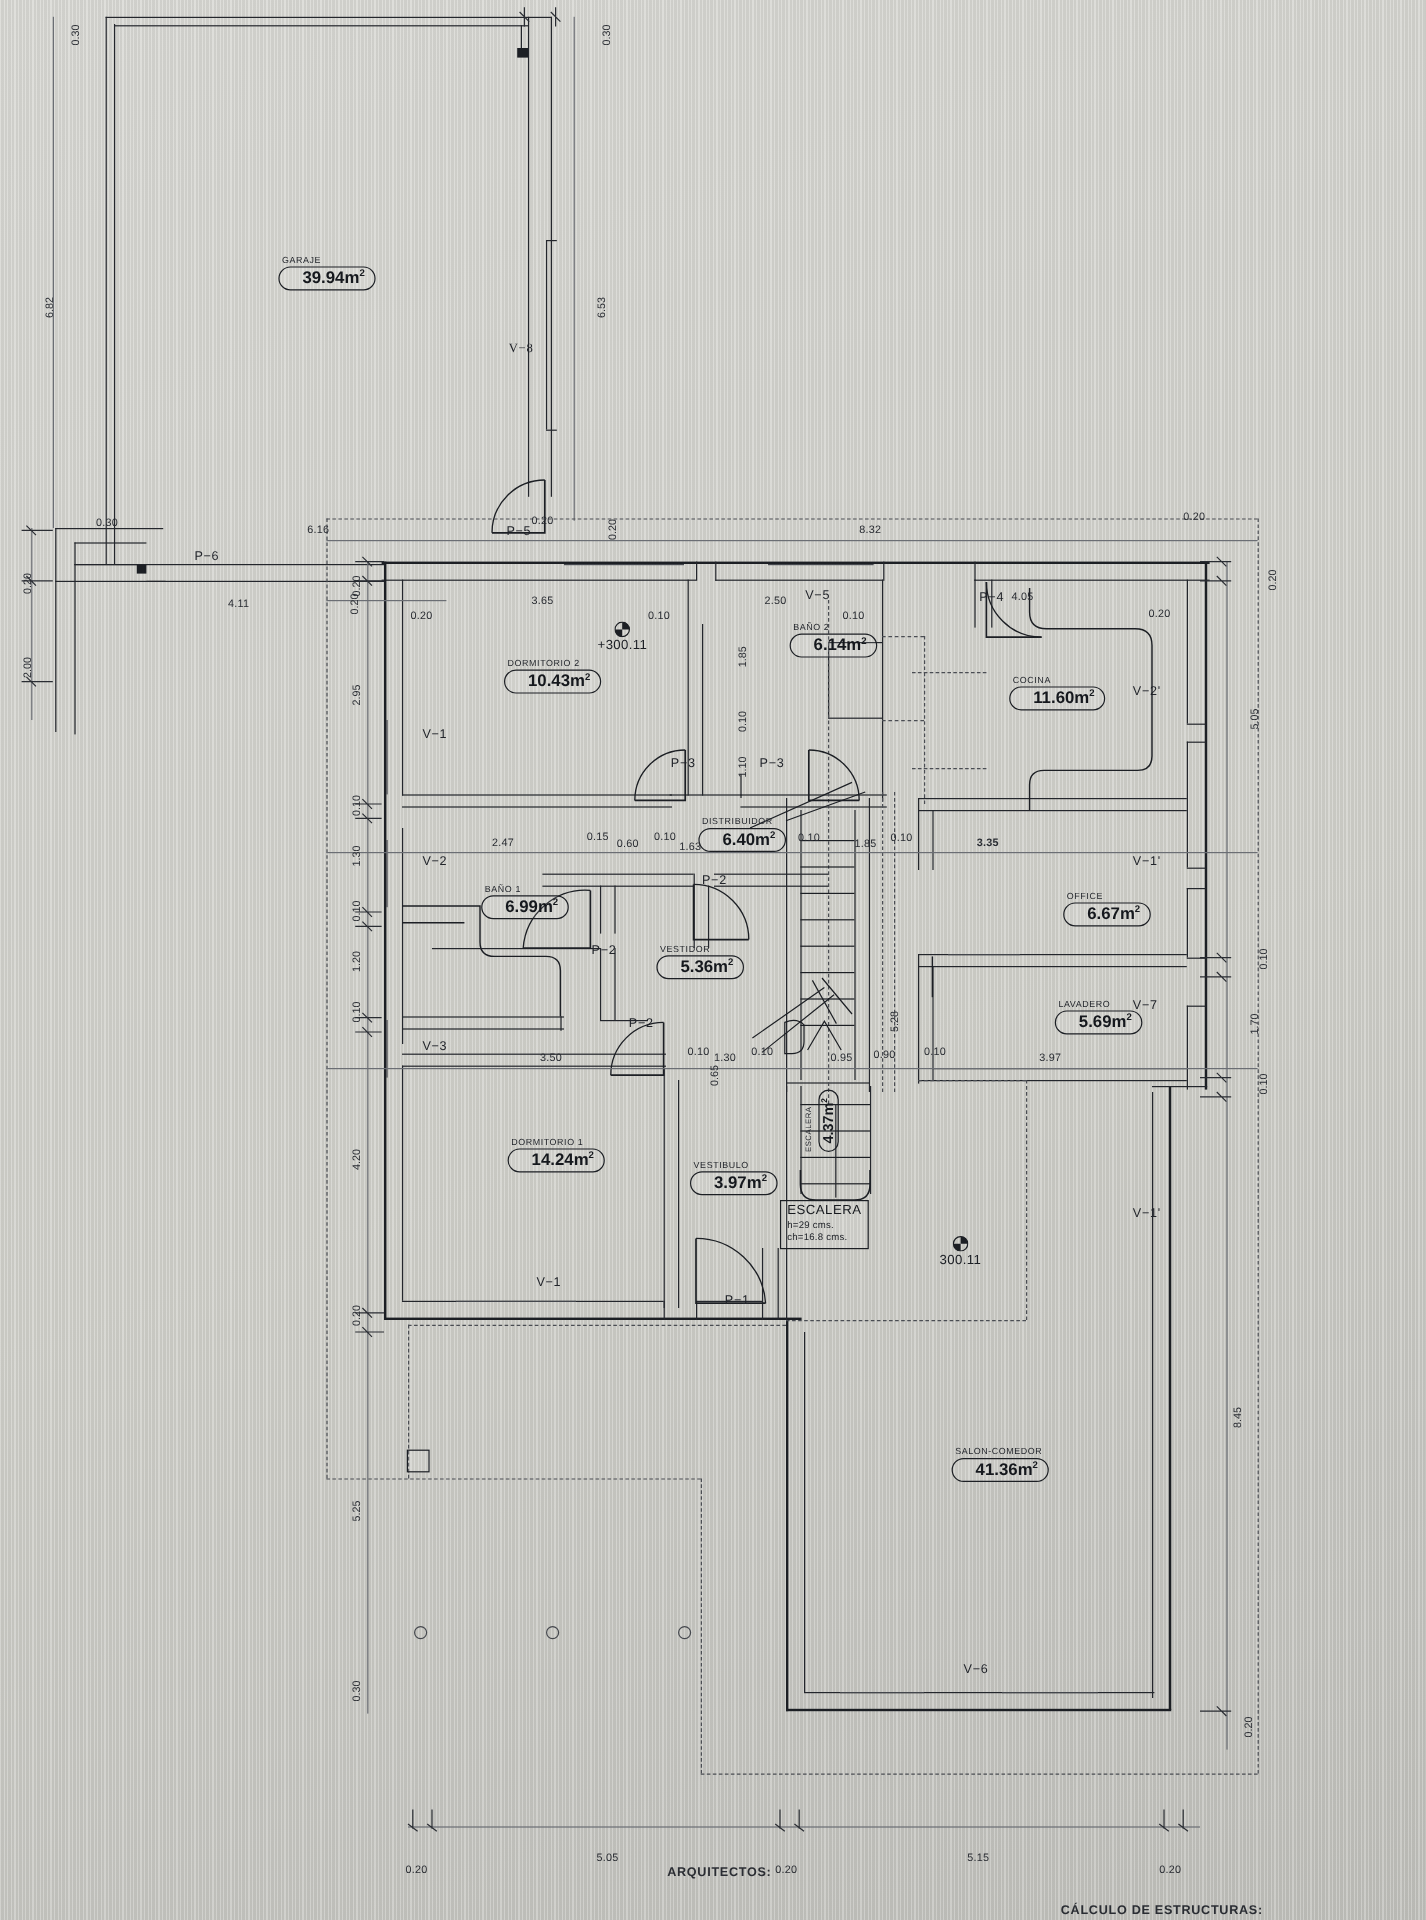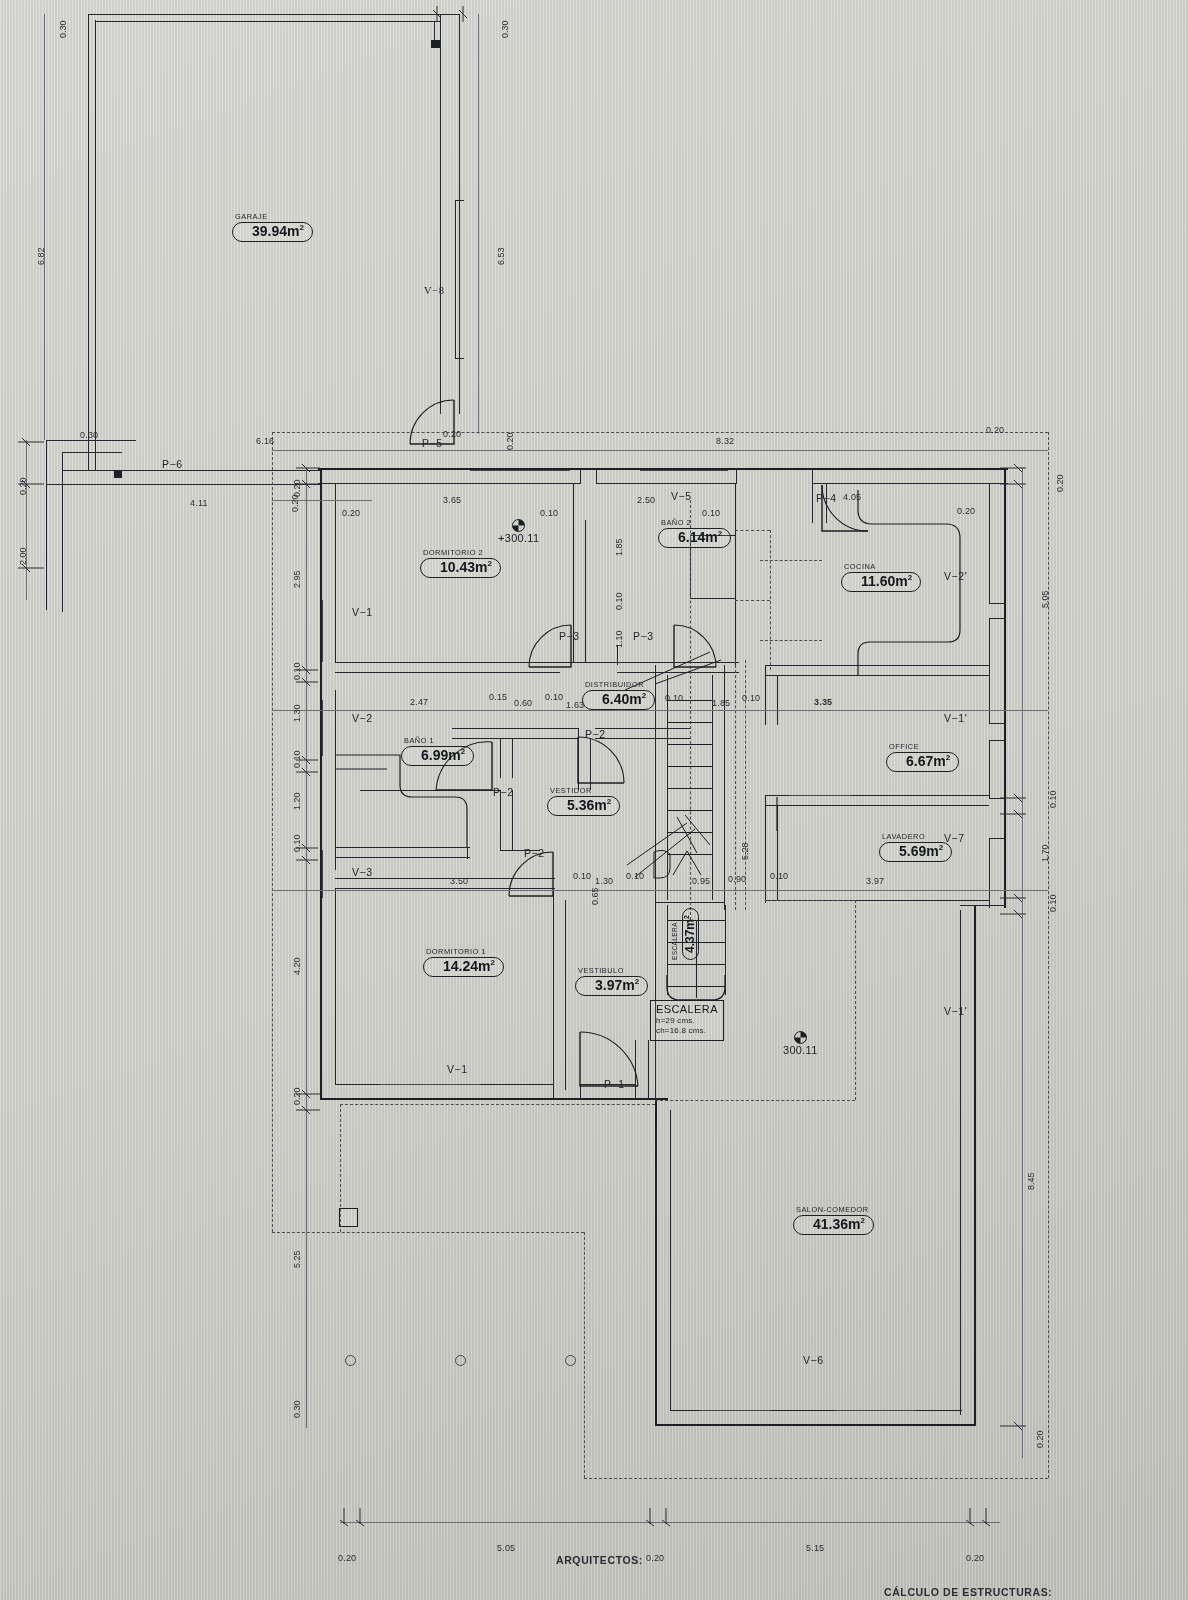--- a/index.html
+++ b/index.html
@@ -121,21 +121,21 @@
   <div class="ink hl" style="left:989px;top:740px;width:16px;"></div>
   <div class="ink hl" style="left:989px;top:798px;width:16px;"></div>
   <div class="ink hl" style="left:989px;top:838px;width:16px;"></div>
 
   <div class="ink hl w2" style="left:655px;top:1424px;width:321px;height:2px;"></div>
   <div class="ink hl" style="left:670px;top:1410px;width:292px;"></div>
   <div class="ink vl w2" style="left:655px;top:1100px;width:2px;height:326px;"></div>
   <div class="ink vl" style="left:670px;top:1110px;height:300px;"></div>
   <div class="ink hl" style="left:700px;top:1410px;width:70px;background:#44474d;"></div>
   <div class="ink hl" style="left:835px;top:1410px;width:80px;background:#44474d;"></div>
-  <div class="tag" style="left:803px;top:1354px;text-align:right;">V−6</div>
+  <div class="tag" style="left:803px;top:1385px;text-align:right;">V−6</div>
 
   <div class="ink hl w2" style="left:320px;top:1098px;width:348px;height:2px;"></div>
   <div class="ink hl" style="left:335px;top:1084px;width:218px;"></div>
   <div class="ink hl" style="left:580px;top:1084px;width:55px;"></div>
   <div class="ink hl" style="left:380px;top:1084px;width:100px;background:#44474d;"></div>
   <div class="tag" style="left:447px;top:1063px;">V−1</div>
   <div class="ink vl" style="left:553px;top:1084px;height:16px;"></div>
   <div class="ink vl" style="left:580px;top:1084px;height:16px;"></div>
   <div class="ink vl" style="left:635px;top:1040px;height:60px;"></div>
   <div class="ink vl" style="left:648px;top:1040px;height:60px;"></div>

